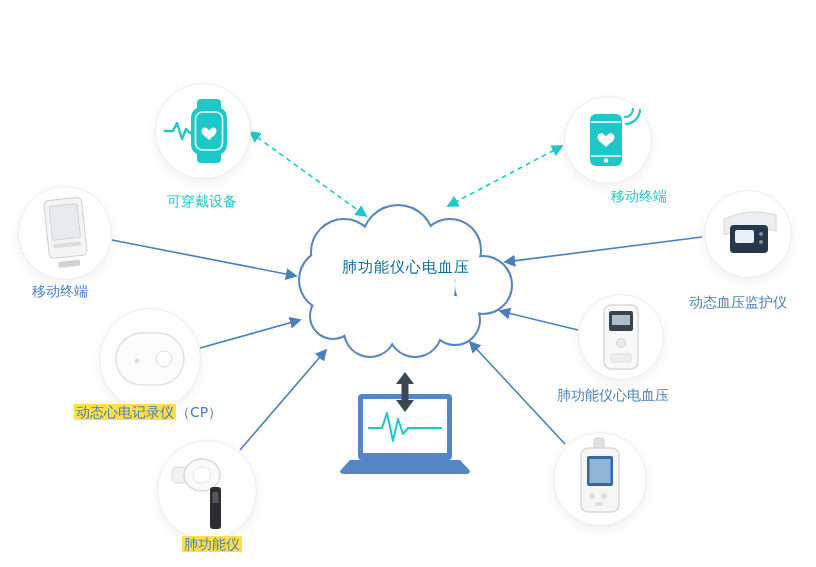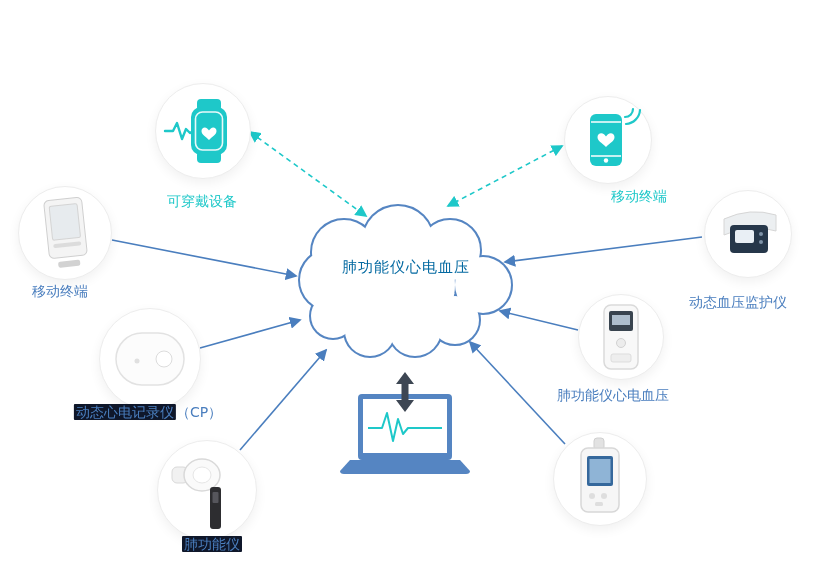--- a/index.html
+++ b/index.html
@@ -11,21 +11,21 @@
   .node-circle {
     position: absolute; background: #ffffff; border: 1px solid #ededed;
     border-radius: 50%; box-shadow: 0 4px 12px rgba(0,0,0,0.06);
     display: flex; align-items: center; justify-content: center;
   }
   .label {
     position: absolute; font-size: 14px; color: #4A7EBE;
     white-space: nowrap; transform: translateX(-50%);
   }
   .label.teal { color: #1EC8C9; }
-  .label .hl { background: #0f172a; padding: 0 2px; border-radius: 1px; }
+  .label .hl { background: #fde047; padding: 0 2px; border-radius: 1px; }
   .cloud-text {
     position: absolute; left: 306px; top: 254px; width: 200px;
     text-align: center; font-size: 15px; line-height: 27px;
     color: #0369a1; letter-spacing: 1px;
   }
 </style>
 </head>
 <body>
 
 <div class="canvas">

